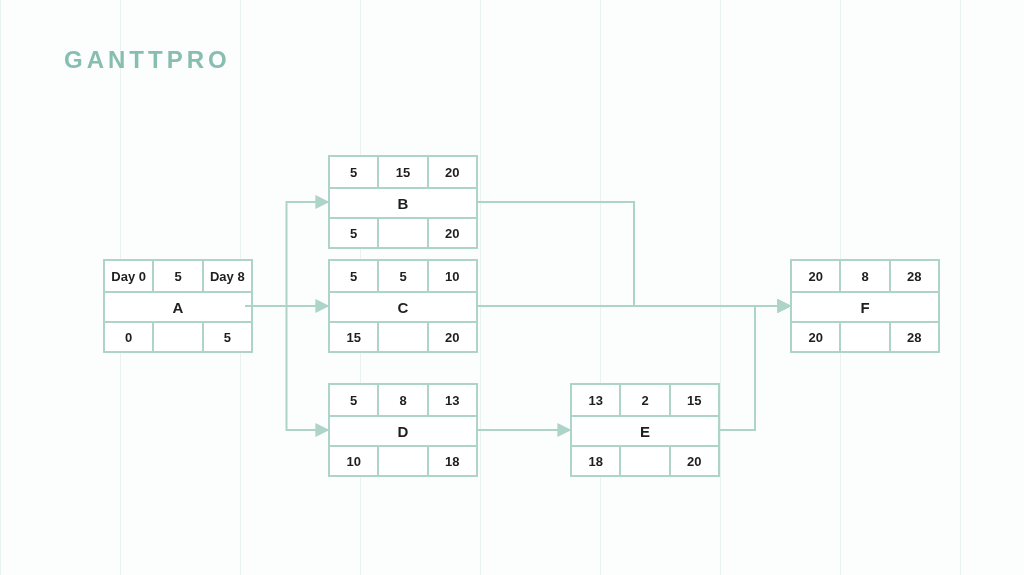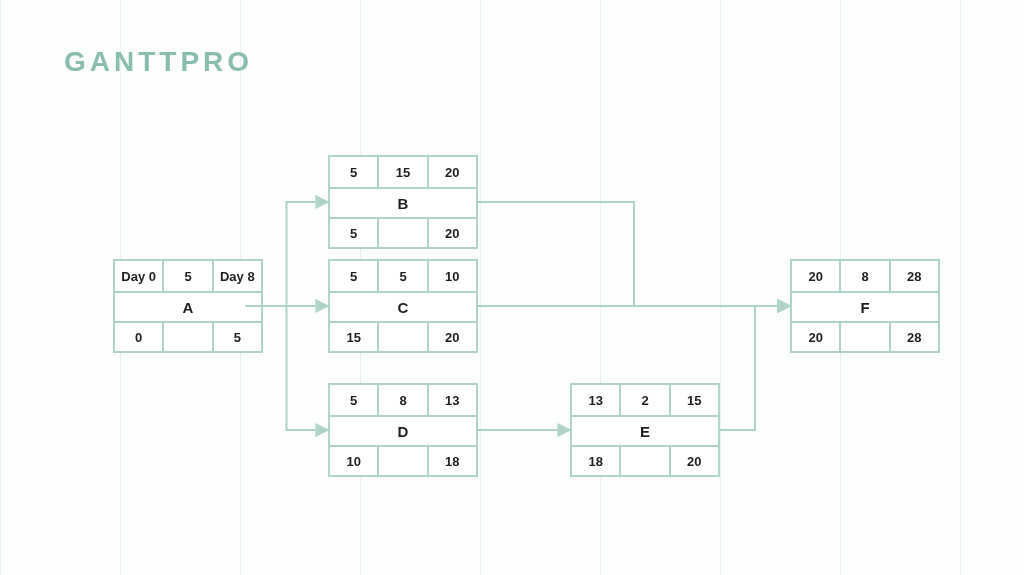--- a/index.html
+++ b/index.html
@@ -7,21 +7,21 @@
   .canvas {
     position: relative;
     width: 1024px;
     height: 575px;
     background-image: repeating-linear-gradient(to right, rgba(180,210,200,0.25) 0, rgba(180,210,200,0.25) 1px, transparent 1px, transparent 120px);
   }
   .logo {
     position: absolute;
     top: 46px;
     left: 64px;
-    font-size: 28px;
+    font-size: 24px;
     font-weight: 700;
     letter-spacing: 4px;
     color: #87beb0;
     font-family: "Arial Black", Arial, sans-serif;
     text-transform: uppercase;
   }
   .node {
     position: absolute;
     width: 150px;
     border: 2px solid #aed3c9;
@@ -47,21 +47,21 @@
     pointer-events: none;
   }
 </style>
 </head>
 <body>
 
 <div class="canvas">
 
   <div class="logo">GANTTPRO</div>
 
-  <div class="node" id="node-A" style="left:113px; top:259px;">
+  <div class="node" id="node-A" style="left:103px; top:259px;">
     <div class="row">
       <div class="cell">Day 0</div>
       <div class="cell">5</div>
       <div class="cell">Day 8</div>
     </div>
     <div class="row label-row">
       <div class="cell">A</div>
     </div>
     <div class="row">
       <div class="cell">0</div>

